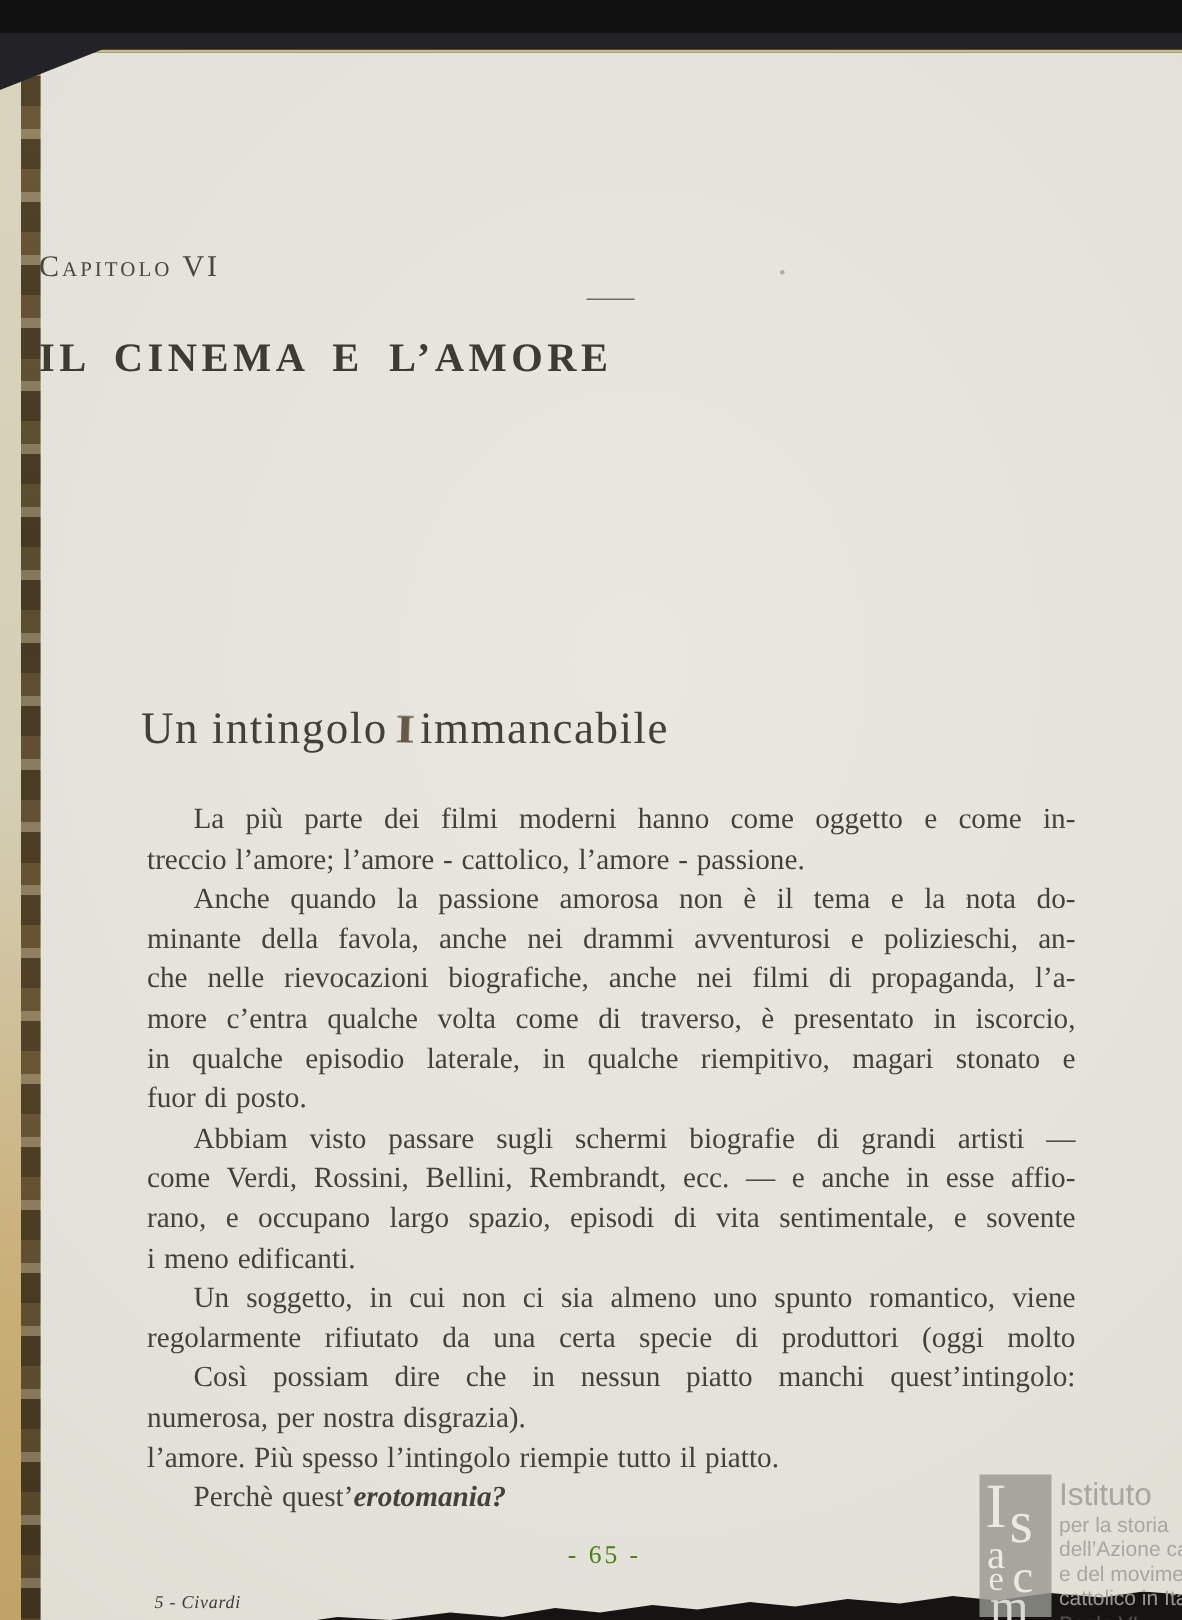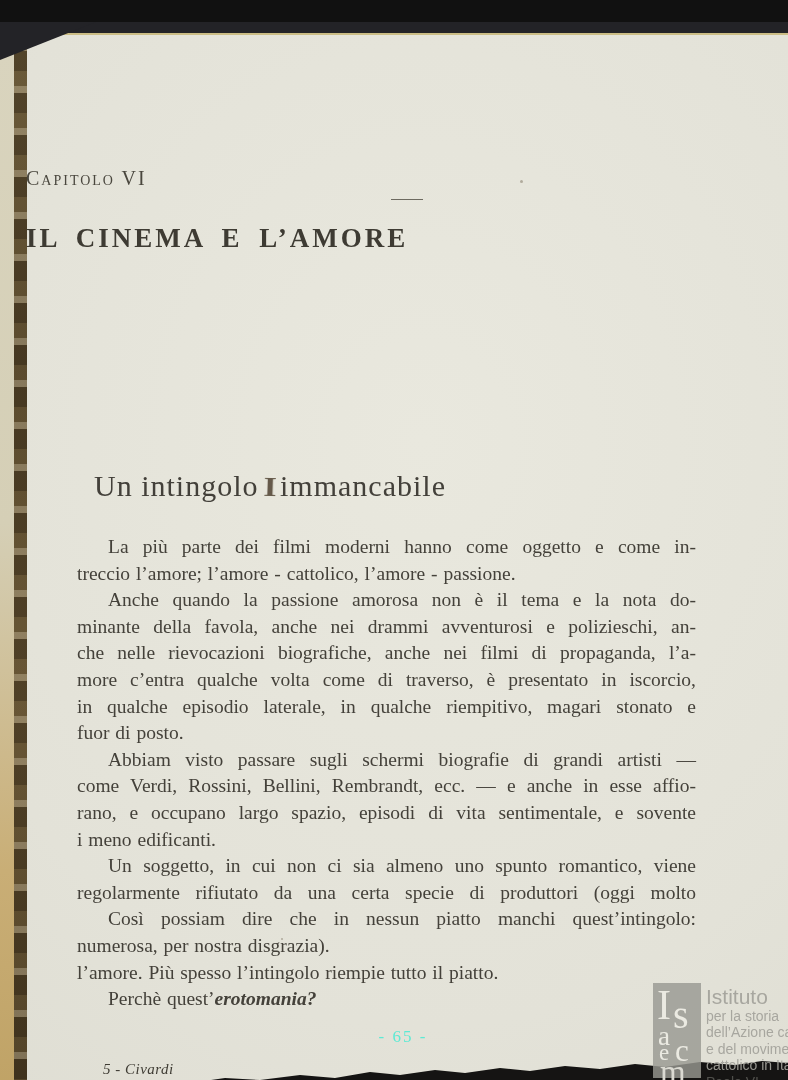--- a/index.html
+++ b/index.html
@@ -29,30 +29,30 @@
   .chapter-label{position:absolute;left:0;top:134px;width:100%;
         font-variant:small-caps;font-size:20px;letter-spacing:2px;color:#4a473e;}
   .chapter-divider{position:absolute;left:50%;top:166px;width:32px;margin-left:-16px;
         border-top:1.5px solid #6d6a60;}
   .book-title{position:absolute;left:0;top:190px;width:100%;
         font-size:27px;font-weight:bold;letter-spacing:3px;word-spacing:7px;color:#3e3b33;}
   .section-heading{position:absolute;left:68px;top:436px;width:618px;
         font-size:30px;letter-spacing:1px;color:#43403a;}
   .stamp{display:inline-block;font-weight:bold;font-size:27px;color:rgba(72,58,42,.82);
         transform:scaleX(1.25) rotate(1.5deg);margin:0 4px 0 6px;filter:blur(.4px);}
-  .body{position:absolute;left:51px;top:501px;width:619px;
+  .body{position:absolute;left:72px;top:501px;width:619px;
         font-size:19.5px;line-height:26.6px;color:#44413a;word-spacing:1px;}
   .ln{text-align:justify;}
   .ln.j{text-align-last:justify;}
   .ln.ind{padding-left:31px;}
   .it{font-style:italic;font-weight:bold;}
   .page-number{position:absolute;left:68px;top:994px;width:618px;text-align:center;
-        font-size:17px;letter-spacing:2px;color:#5eead4;}
+        font-size:17px;letter-spacing:2px;color:#4d7c0f;}
   .footer-signature{position:absolute;left:77px;top:1028px;font-style:italic;
-        font-size:15px;letter-spacing:.5px;color:#3f3c34;}
+        font-size:12px;letter-spacing:.5px;color:#3f3c34;}
 
   
   .watermark{position:absolute;left:653px;top:960px;width:135px;height:120px;opacity:.92;}
   .wm-box{position:absolute;left:0;top:1px;width:48px;height:95px;background:rgba(152,152,146,.88);}
   .wm-box span{position:absolute;color:#ecebe3;font-family:"Liberation Serif",serif;line-height:1;}
   .wm-I{left:4px;top:1px;font-size:42px;}
   .wm-s{left:20px;top:12px;font-size:40px;}
   .wm-a{left:5px;top:40px;font-size:27px;}
   .wm-e{left:6px;top:58px;font-size:23px;}
   .wm-c{left:22px;top:52px;font-size:31px;}

